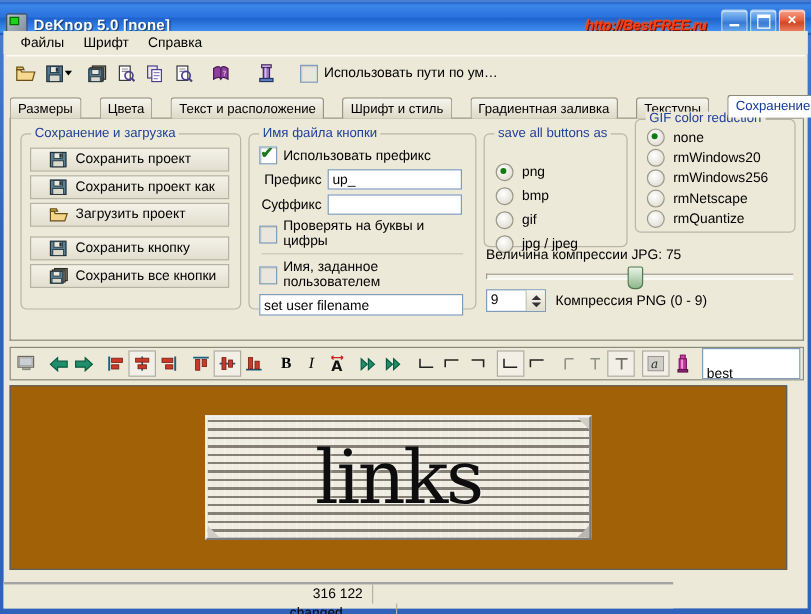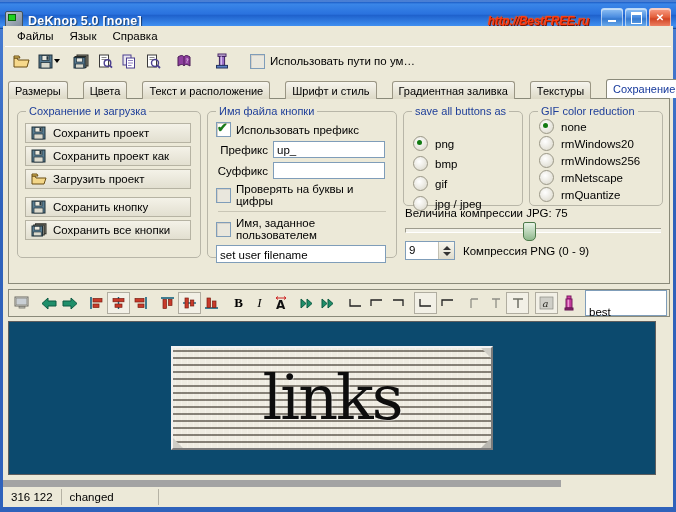--- a/index.html
+++ b/index.html
@@ -149,21 +149,21 @@
     background:#ece9d8; padding:0 3px;
     font-size: 11px; color:#20409a;
     white-space: nowrap;
   }
 
   .flatbtn {
     display:flex; align-items:center; gap:6px;
     height: 20px; margin: 0 0 3px 0;
     background: linear-gradient(to bottom,#f4f2e8,#e2dfd0);
     border:1px solid #b6b3a3;
-    font-size:11.5px; padding-left:5px; box-sizing:border-box;
+    font-size:11.5px; padding-left:15px; box-sizing:border-box;
   }
   .ico { width:16px; height:15px; flex:0 0 auto; }
 
   .formrow { display:flex; align-items:center; gap:5px; margin-bottom:4px; }
   .flabel { font-size:11.5px; text-align:right; }
   .tfield {
     background:#fff; border:1px solid #7f9db9;
     height:17px; font-size:11.5px; line-height:17px;
     padding: 0 3px; box-sizing:border-box; color:#000;
     overflow:hidden; white-space:nowrap;
@@ -225,21 +225,21 @@
   .t2field {
     margin-left:6px; background:#fff; border:1px solid #7f9db9;
     height:18px; width:110px; font-size:11.5px; line-height:18px; padding:12px 3px;
     box-sizing:border-box;
   }
 
   
   .canvas {
     margin: 4px 17px 0 5px;
     height: 152px;
-    background:#0c4a6e;
+    background:#a16207;
     border:1px solid #5e5e5e;
     display:flex; align-items:center; justify-content:center;
     position:relative;
   }
   .preview {
     width: 318px; height: 100px;
     background:#d9d9d9;
     border-top:2px solid #f2f2f2; border-left:2px solid #f2f2f2;
     border-right:2px solid #7a7a7a; border-bottom:2px solid #7a7a7a;
     position:relative; overflow:hidden;
@@ -270,22 +270,22 @@
     position:absolute; width:0;height:0; z-index:3;
   }
   .corner.tr { right:0; top:0; border-top:10px solid #cfcdc6; border-left:10px solid transparent; }
   .corner.bl { left:0; bottom:0; border-bottom:10px solid #cfcdc6; border-right:10px solid transparent; }
   .corner.br { right:0; bottom:0; border-bottom:10px solid #b9b7b0; border-left:10px solid transparent; }
 
   
   .statusbar {
     position:absolute; left:0; bottom:0;
     width:558px; height:20px;
-    background:#ece9d8; border-top:7px solid #a3a3a3;
-    display:flex; align-items:center; font-size:11.5px;
+    background:#ece9d8; border-top:2px solid #a3a3a3;
+    display:flex; align-items:center; font-size:11.5px;flex-direction:column;
   }
   .sb-cell { padding: 0 8px; height:16px; line-height:16px; border-right:1px solid #b5b2a4; }
   .sb-cell.last { border-right:none; flex:1; }
 
   svg { display:block; }
 </style>
 </head>
 <body>
 
 <div id="app">
@@ -305,21 +305,21 @@
       <div class="winbtn close">
           <span class="glyph">✕</span>
         </div>
     </div>
   </div>
 
   <div class="client">
 
     <div class="menubar">
       <span class="mi">Файлы</span>
-      <span class="mi">Язык</span>
+      <span class="mi">Шрифт</span>
       <span class="mi">Справка</span>
     </div>
 
     <div class="toolbar1">
       <div class="tbtn">
         <svg width="17" height="15" viewBox="0 0 17 15">
           <path d="M1 4 L1 13 L14 13 L16 6 L5 6 L4 4 Z" fill="#f6d98c" stroke="#6b4f14" stroke-width="1"></path>
           <path d="M1 4 L1 2 L6 2 L7 4 Z" fill="#e8c968" stroke="#6b4f14" stroke-width="1"></path>
         </svg>
       </div>
@@ -524,21 +524,21 @@
             <span class="radio"></span>
             <span>gif</span>
           </div>
           <div class="radio-row">
             <span class="radio"></span>
             <span>jpg / jpeg</span>
           </div>
         </div>
       </div>
 
-      <div class="group" style="left:520px; top:12px; width:132px; height:93px;">
+      <div class="group" style="left:520px; top:0; width:132px; height:93px;">
         <span class="glabel">GIF color reduction</span>
         <div style="position:absolute; left:9px; top:7px;">
           <div class="radio-row" style="margin-bottom:2px">
             <span class="radio sel"></span>
             <span>none</span>
           </div>
           <div class="radio-row" style="margin-bottom:2px">
             <span class="radio"></span>
             <span>rmWindows20</span>
           </div>

